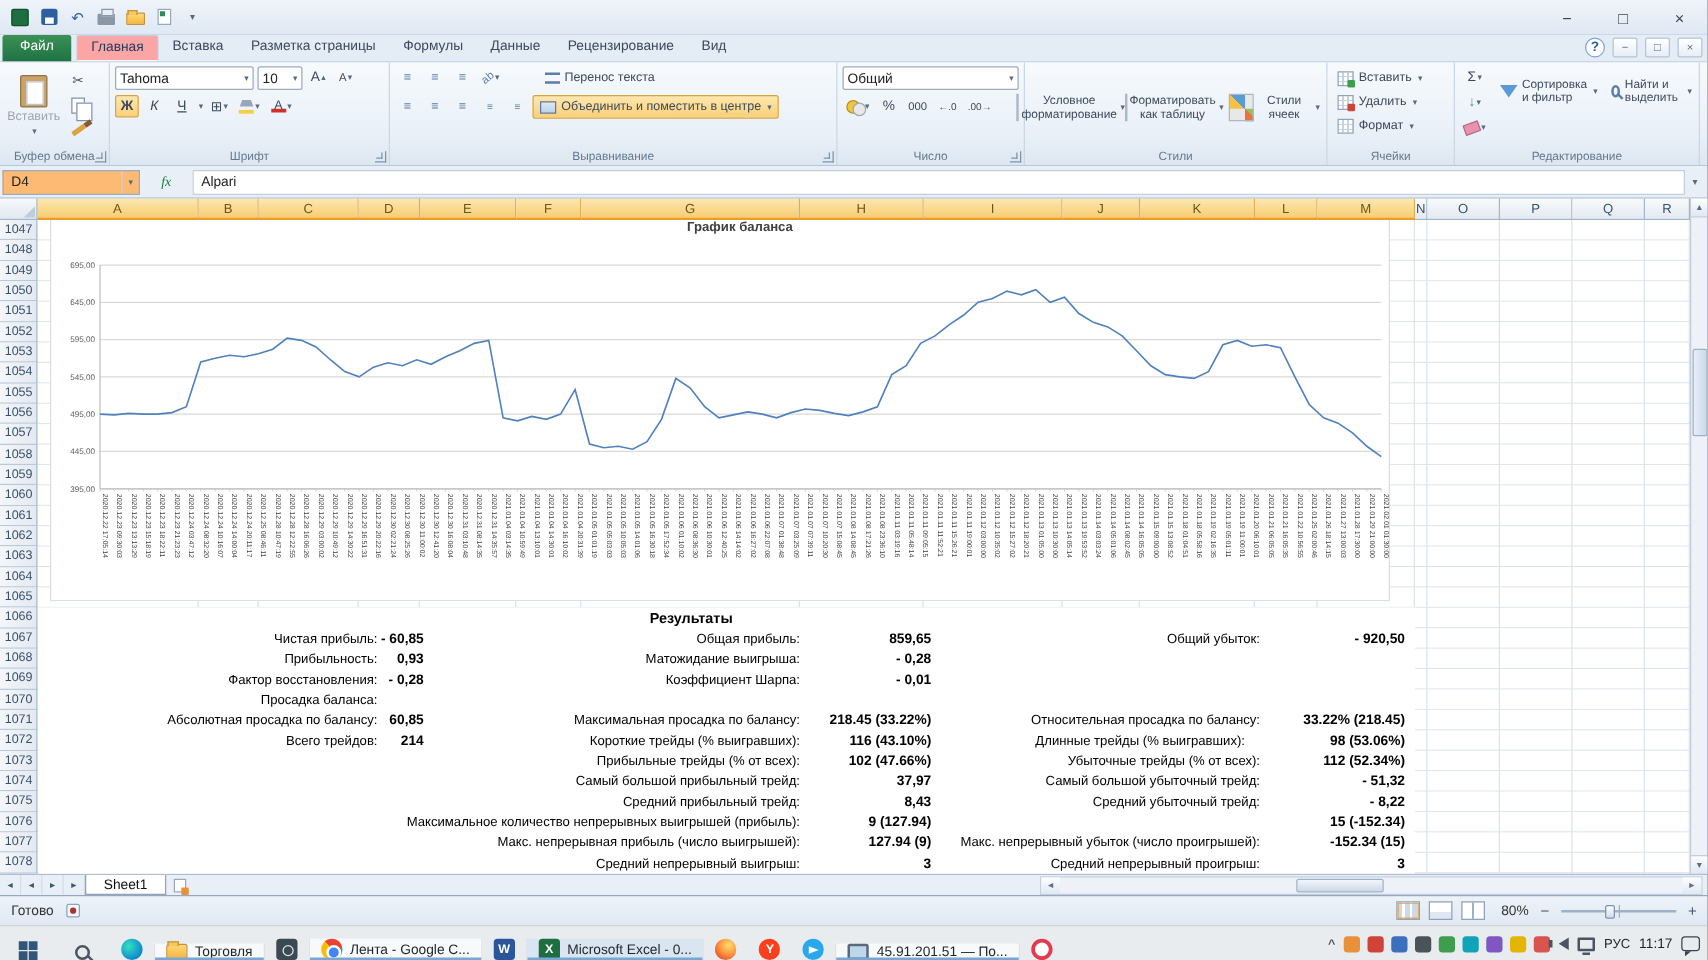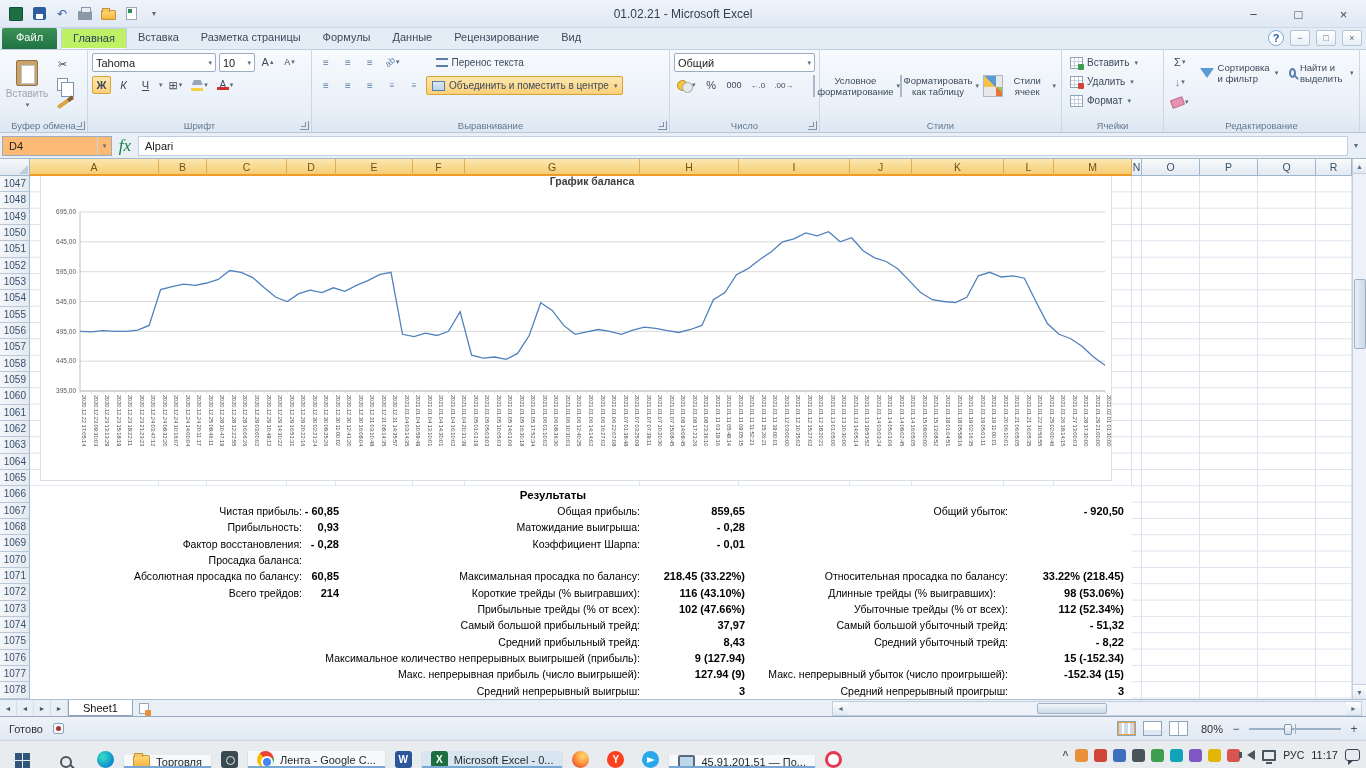--- a/index.html
+++ b/index.html
@@ -22,21 +22,21 @@
 .i-sheet{width:11px;height:13px;background:#fff;border:1px solid #9aa8b8;position:relative}
 .i-sheet::after{content:"";position:absolute;left:1px;top:1px;width:4px;height:4px;background:#2e8b57}
 .title-text{position:absolute;left:0;right:0;text-align:center;font-size:12px;color:#333f4e}
 .wctrls{position:absolute;right:0;top:0;height:28px;display:flex;z-index:2}
 .wbtn{width:45px;height:28px;display:flex;align-items:center;justify-content:center;font-size:13px;color:#444}
 
 
 .tabrow{position:absolute;top:28px;left:0;right:0;height:22px;background:#e4edf6;border-bottom:1px solid #c2cfde;display:flex;align-items:flex-end;padding-left:2px}
 .ftab{height:21px;padding:3px 14px;background:linear-gradient(#3b9155,#1f7244);color:#fff;font-size:11px;margin-right:4px;border-radius:2px 2px 0 0}
 .rtab{height:21px;padding:3px 11px;color:#3c4a5c;font-size:11px}
-.rtab.active{background:#bef264;border:1px solid #c2cfde;border-bottom:1px solid #f4f8fc;border-radius:2px 2px 0 0;color:#1f3a5f}
+.rtab.active{background:#fca5a5;border:1px solid #c2cfde;border-bottom:1px solid #f4f8fc;border-radius:2px 2px 0 0;color:#1f3a5f}
 .tabrow-right{position:absolute;right:4px;top:2px;display:flex;gap:6px;align-items:center}
 .helpbtn{width:16px;height:16px;border-radius:50%;background:#fff;border:1px solid #7da7d9;color:#2d5f9e;font-size:11px;font-weight:bold;display:flex;align-items:center;justify-content:center}
 .mwbtn{width:20px;height:16px;border:1px solid #b6c4d4;border-radius:2px;background:linear-gradient(#fff,#e7eef6);color:#5a6a7c;font-size:9px;display:flex;align-items:center;justify-content:center}
 
 
 .ribbon{position:absolute;top:50px;left:0;right:0;height:83px;background:linear-gradient(#f7fafd,#e9f0f8 70%,#dde7f2);border-bottom:1px solid #b9c6d6;display:flex}
 .rg{position:relative;border-right:1px solid #ccd7e4;padding:3px 4px 14px;flex:none}
 .glabel{position:absolute;bottom:1px;left:0;right:0;text-align:center;font-size:9.5px;color:#64788e}
 .launcher{position:absolute;right:2px;bottom:2px;width:9px;height:9px;border-right:1.5px solid #7e93ab;border-bottom:1.5px solid #7e93ab}
 .launcher::before{content:"";position:absolute;right:2px;bottom:2px;width:4px;height:4px;border-right:1.5px solid #7e93ab;border-bottom:1.5px solid #7e93ab;transform:rotate(0deg)}
@@ -96,21 +96,21 @@
 .funnel{width:0;height:0;border-left:7px solid transparent;border-right:7px solid transparent;border-top:10px solid #5b9bd5}
 .mag{width:10px;height:10px;border:2px solid #5b7da8;border-radius:50%;position:relative}
 .mag::after{content:"";position:absolute;width:6px;height:2px;background:#5b7da8;transform:rotate(45deg);right:-5px;bottom:-2px}
 .eraser{width:13px;height:9px;background:#e891b0;border:1px solid #b56a86;border-radius:1px;transform:rotate(-20deg)}
 
 
 .fbar{position:absolute;top:133px;left:0;right:0;height:26px;background:#e9eff7;border-bottom:1px solid #a7b8cc;display:flex;align-items:center;padding:2px 2px}
 .namebox{width:110px;height:20px;background:#fdba74;border:1px solid #9cacc0;display:flex;align-items:center}
 .namebox .nb{flex:1;padding-left:6px;font-size:11px}
 .namebox .nbd{width:14px;height:100%;border-left:1px solid #c9d4e0;display:flex;align-items:center;justify-content:center;font-size:7px;color:#5a6a7c}
-.fxbtn{width:26px;height:20px;display:flex;align-items:center;justify-content:center;font-family:"Liberation Serif",serif;font-style:italic;font-size:17px;color:#15803d}
+.fxbtn{width:42px;height:20px;display:flex;align-items:center;justify-content:center;font-family:"Liberation Serif",serif;font-style:italic;font-size:11px;color:#15803d}
 .fcontent{flex:1;height:20px;background:#fff;border:1px solid #c3cfdc;display:flex;align-items:center;padding-left:6px;font-size:11px}
 .fexp{width:16px;height:20px;display:flex;align-items:center;justify-content:center;font-size:8px;color:#5a6a7c}
 
 
 .sheet{position:absolute;top:159px;left:0;right:0;height:540px;background:#fff}
 .colrow{position:absolute;top:0;left:0;right:14px;height:17px;display:flex}
 .corner{height:17px;background:linear-gradient(#f6f8fa,#e2e8f0);border-right:1px solid #9eb6ce;border-bottom:1px solid #9eb6ce;position:relative}
 .corner::after{content:"";position:absolute;right:1px;bottom:1px;width:0;height:0;border-left:9px solid transparent;border-bottom:9px solid #c0ccd9}
 .chd{height:17px;display:flex;align-items:center;justify-content:center;font-size:10.5px;color:#39506b;background:linear-gradient(#f8fafb,#e4eaf2);border-right:1px solid #9eb6ce;border-bottom:1px solid #9eb6ce}
 .chd.sel{background:linear-gradient(#fbe7b0,#f7cd74);border-right:1px solid #dfae55;border-bottom:2px solid #ef9b27;color:#6e5516}
@@ -221,21 +221,20 @@
           <i class="i-print"></i>
         </span>
       <span class="qaico">
           <i class="i-folder"></i>
         </span>
       <span class="qaico">
           <i class="i-sheet"></i>
         </span>
       <span class="qaico" style="font-size:8px;color:#5a6a7c">▾</span>
     </div>
-    <div class="title-text">01.02.21  -  Microsoft Excel</div>
     <div class="wctrls">
       <div class="wbtn">−</div>
       <div class="wbtn">□</div>
       <div class="wbtn close">×</div>
     </div>
   </div>
 
   <div class="tabrow">
     <div class="tabrow-right">
       <span class="helpbtn">?</span>
@@ -271,21 +270,21 @@
               <i class="brush-ic"></i>
             </span>
         </div>
       </div>
       <span class="glabel">Буфер обмена</span>
       <span class="launcher"></span>
     </div>
 
     <div class="rg" style="width:224px">
       <div class="row" style="margin-bottom:4px">
-        <span class="combo" style="width:124px">
+        <span class="combo" style="width:111px">
           <span class="cval">Tahoma</span>
           <span class="dda">▾</span>
         </span>
         <span class="combo" style="width:36px">
           <span class="cval">10</span>
           <span class="dda">▾</span>
         </span>
         <span class="sbtn">
           <span>А</span>
             <span class="dda">▴</span>

